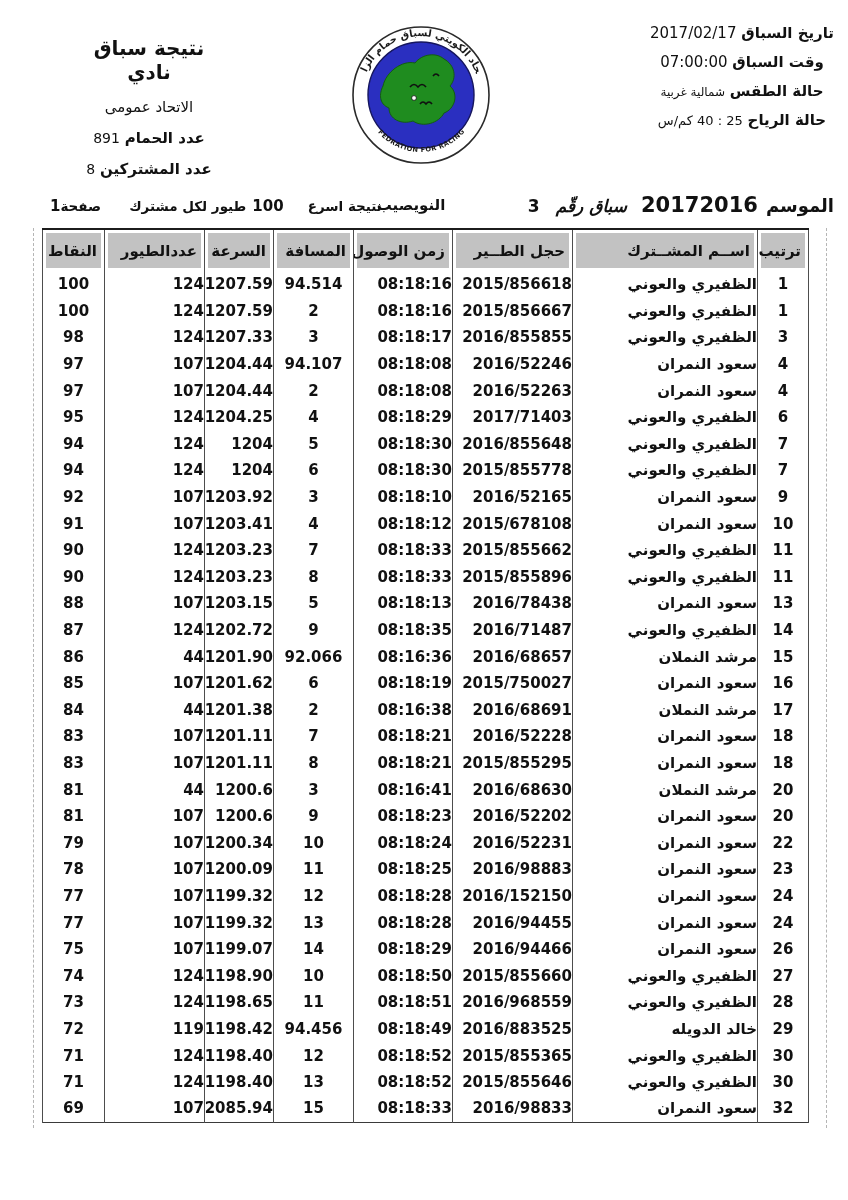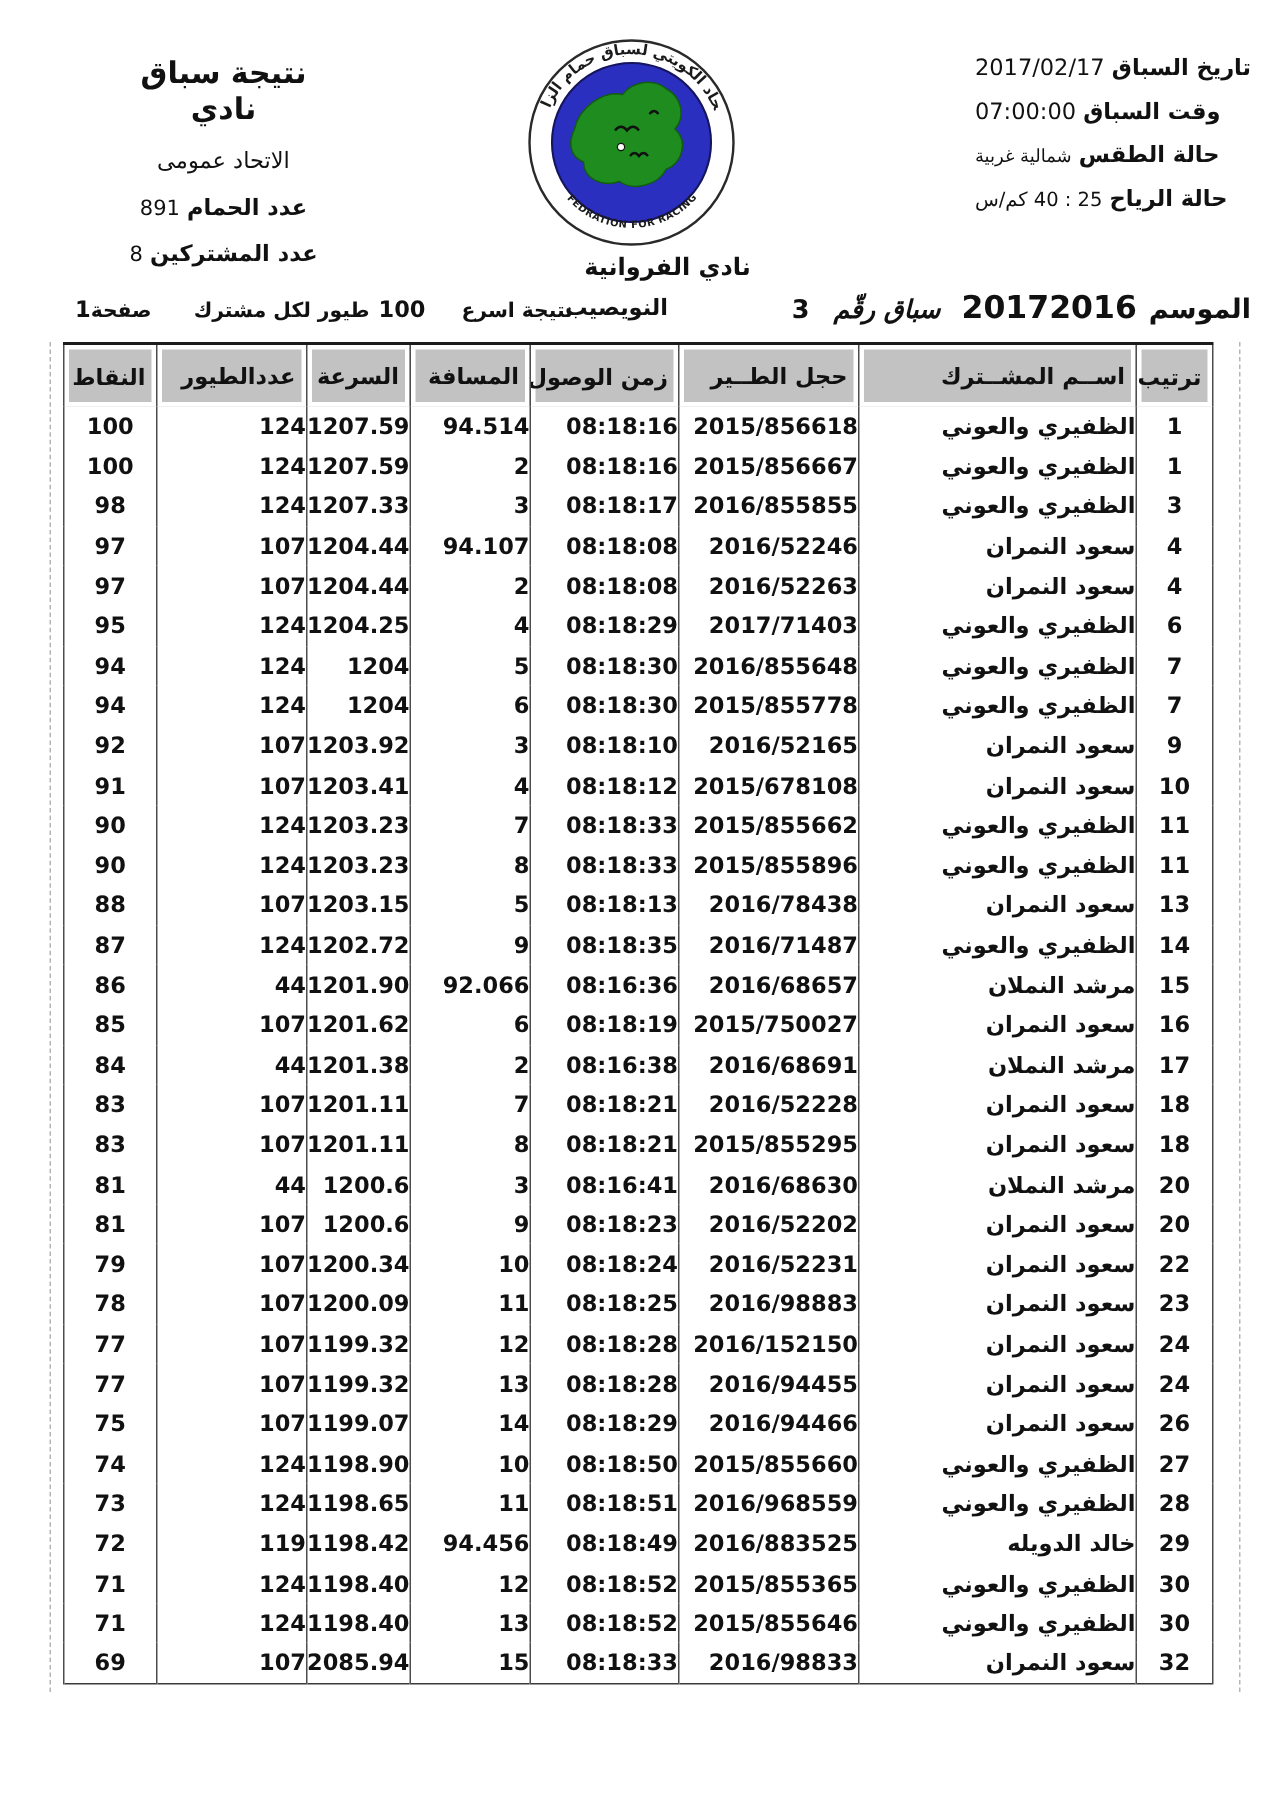--- a/index.html
+++ b/index.html
@@ -11,21 +11,21 @@
 
   
   .left-block { position:absolute; left:76px; top:36px; width:146px; text-align:center; direction:rtl; }
   .left-block .l1 { font-size:20px; font-weight:bold; margin-bottom:14px; }
   .left-block .l2 { font-size:15px; margin-bottom:13px; }
   .left-block .l3 { font-size:15px; margin-bottom:13px; }
   .left-block .lbl { font-weight:bold; }
   .left-block .val { font-weight:normal; font-size:14px; }
 
   
-  .right-block { position:absolute; right:14px; top:36px; text-align:left; direction:rtl; }
+  .right-block { position:absolute; right:14px; top:24px; text-align:center; direction:rtl; }
   .right-block .line { margin-bottom:11px; font-size:15px; }
   .right-block .lbl { font-weight:bold; }
   .right-block .val { font-weight:normal; }
   .right-block .val.small { font-size:12px; }
   .right-block .val.mid { font-size:13px; }
 
   
   .logo { position:absolute; left:350px; top:24px; width:142px; height:142px; }
 
   
@@ -60,21 +60,21 @@
   table.results { border:1px solid #4d4d4d; border-top:2px solid #1c1c1c; border-bottom:1px solid #3a3a3a; }
   table.results thead th {
     height:42px; background:#c2c2c2; box-shadow:inset 0 0 0 3px #ffffff;
     font-size:15px; font-weight:bold; vertical-align:middle; text-align:right; padding:0 7px;
   }
   table.results tbody td { height:26.6px; vertical-align:middle; font-weight:bold; font-size:15px; padding:0; }
   td.c-rank     { text-align:center; }
   td.c-name     { text-align:right; padding-right:10px; font-size:12.5px; }
   td.c-ring     { text-align:right; padding-right:7px;  font-size:14.5px; }
   td.c-arrival  { text-align:right; padding-right:5px;  font-size:14.5px; }
-  td.c-distance { text-align:right; font-size:14.5px; }
+  td.c-distance { text-align:center; font-size:14.5px; }
   td.c-speed    { text-align:right; padding-right:5px;  font-size:14.5px; }
   td.c-birds    { text-align:right; }
   td.c-points   { text-align:center; }
 </style>
 </head>
 <body>
 
 <div id="page">
 
   <div class="left-block">
@@ -126,21 +126,20 @@
     <div class="line">
       <span class="lbl">حالة الطقس</span>
       <span class="val small">شمالية غربية</span>
     </div>
     <div class="line">
       <span class="lbl">حالة الرياح</span>
       <span class="val mid">25 : 40 كم/س</span>
     </div>
   </div>
 
-  <div class="club-name">نادي الفروانية</div>
 
   <div class="meta-line">
     <div class="meta-right">
       <span class="season-label">الموسم</span>
       <span class="season-value">20172016</span>
       <span class="race-label">سباق رقّم</span>
       <span class="race-value">3</span>
     </div>
     <div class="release-site">النويصيب</div>
     <div class="meta-left">

